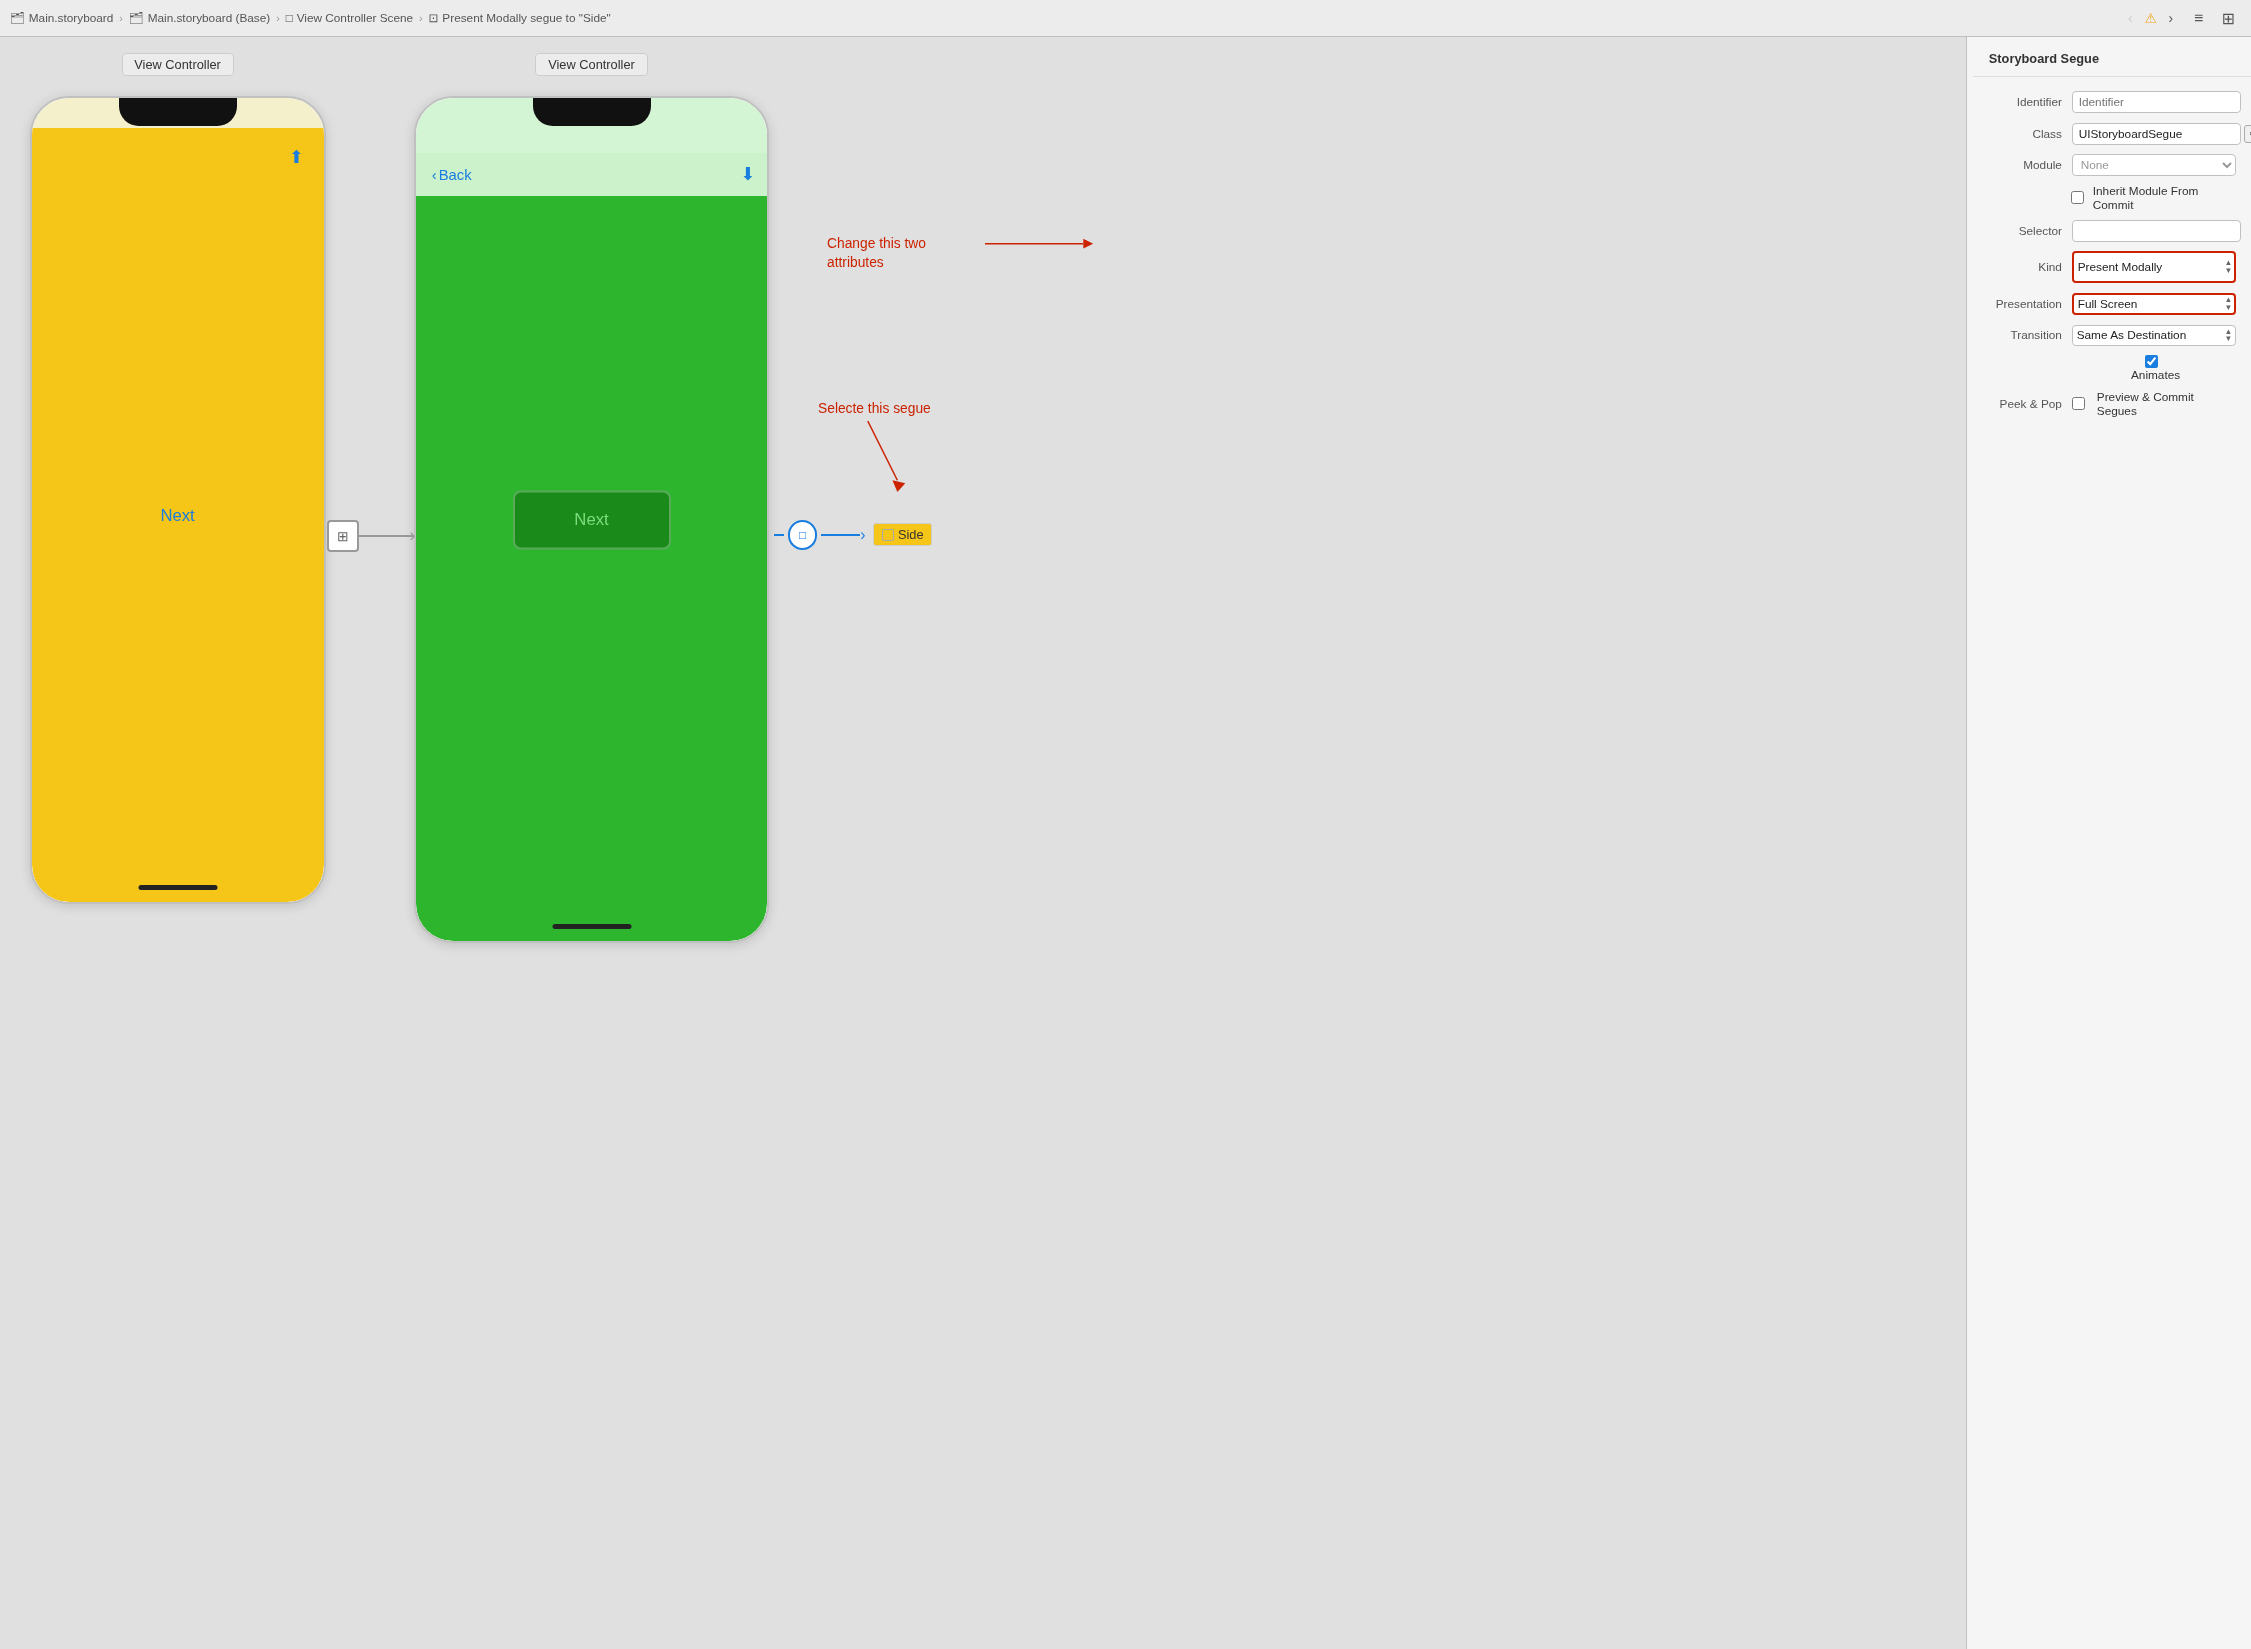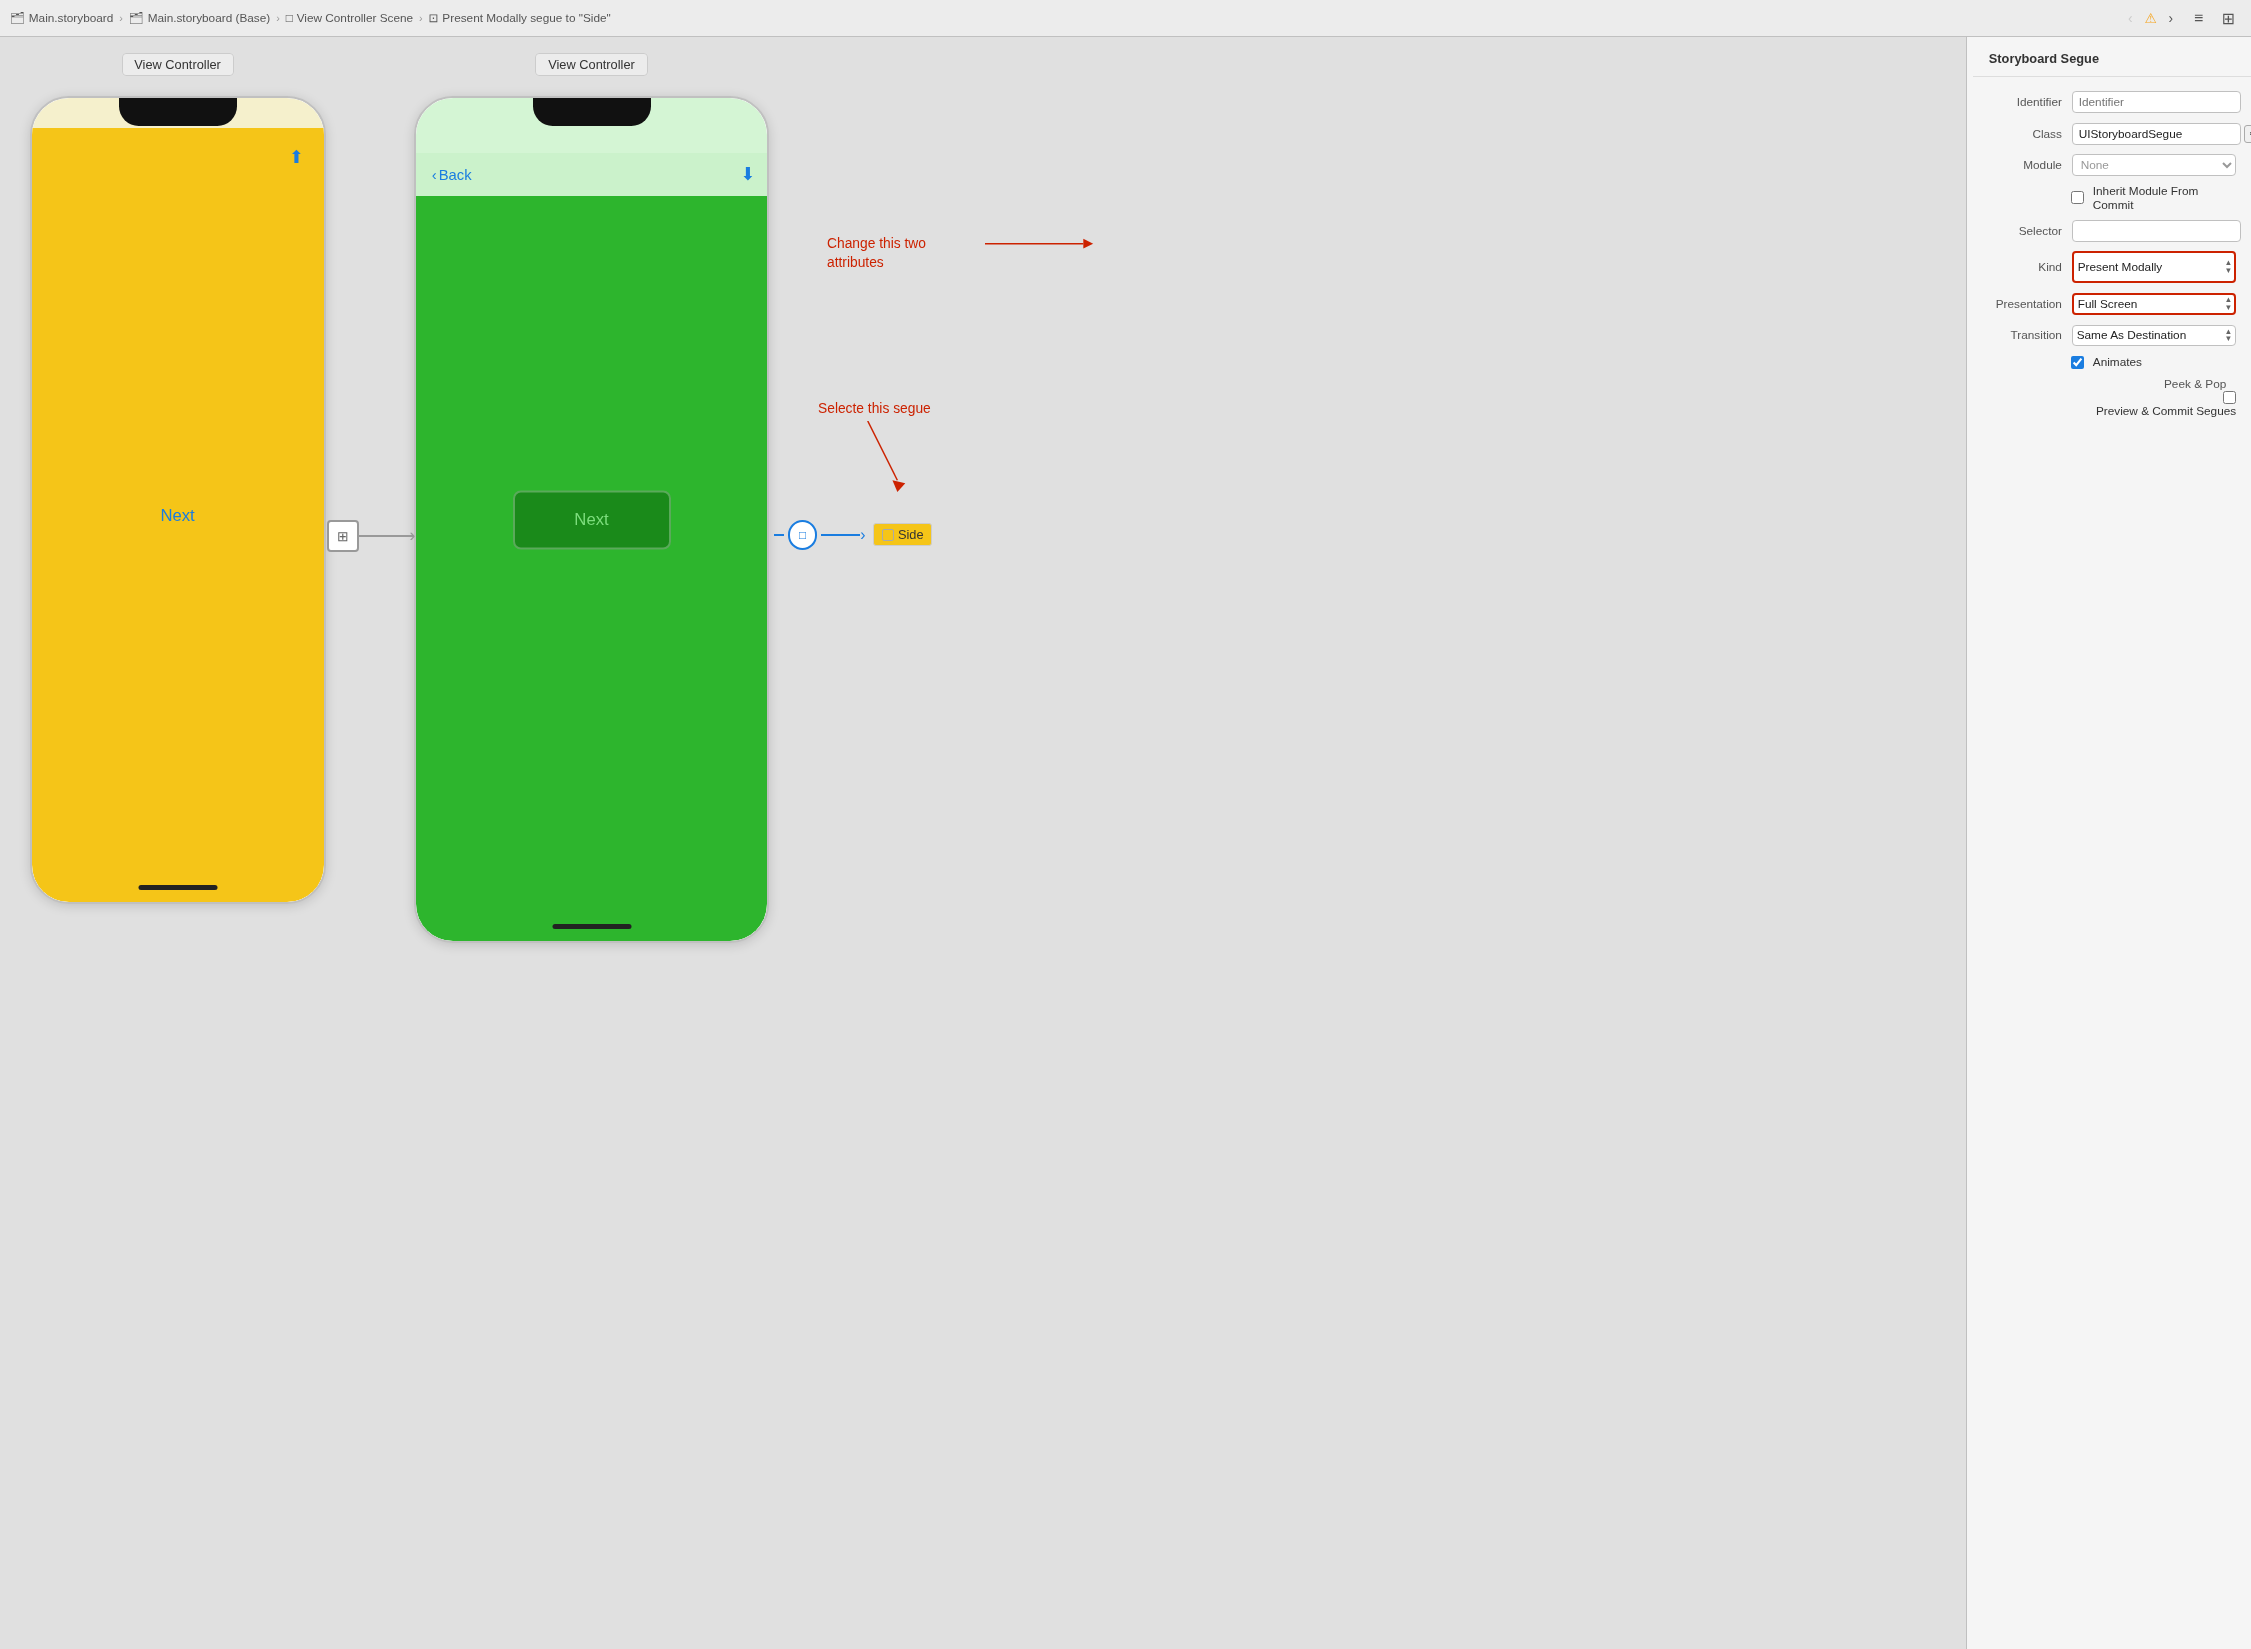--- a/index.html
+++ b/index.html
@@ -592,26 +592,26 @@
             <option>Cross Dissolve</option>
             <option>Partial Curl</option>
           </select>
           <span class="chevrons" style="position:absolute;right:3.9px;display:flex;flex-direction:column;pointer-events:none;font-size:7.9px;color:#666;line-height:1;">
             <span>▲</span>
               <span>▼</span>
           </span>
         </div>
       </div>
 
-      <div class="checkbox-row" style="display:flex;padding:3.9px 15.8px 3.9px 104px;">
+      <div class="checkbox-row" style="display:flex;padding:3.9px 15.8px 3.9px 104px;flex-direction:column;">
         <input type="checkbox" id="animates" checked="" style="accent-color: rgb(26, 125, 224);">
         <label for="animates" style="font-size:11.8px;color:#333;margin-left:3.9px;">Animates</label>
       </div>
 
-      <div class="peek-row" style="display:flex;align-items:flex-end;padding:3.9px 15.8px;flex-direction:column;">
+      <div class="peek-row" style="display:flex;align-items:center;padding:3.9px 15.8px;">
         <span class="peek-label" style="font-size:11.8px;color:#555;width:89px;flex-shrink:0;text-align:right;padding-right:9.9px;">Peek &amp; Pop</span>
         <input type="checkbox" id="peek" style="">
         <label for="peek" style="font-size:11.8px;color:#333;margin-left:12px;">Preview &amp; Commit Segues</label>
       </div>
 
     </div>
   </div>
 
 </div>
 

